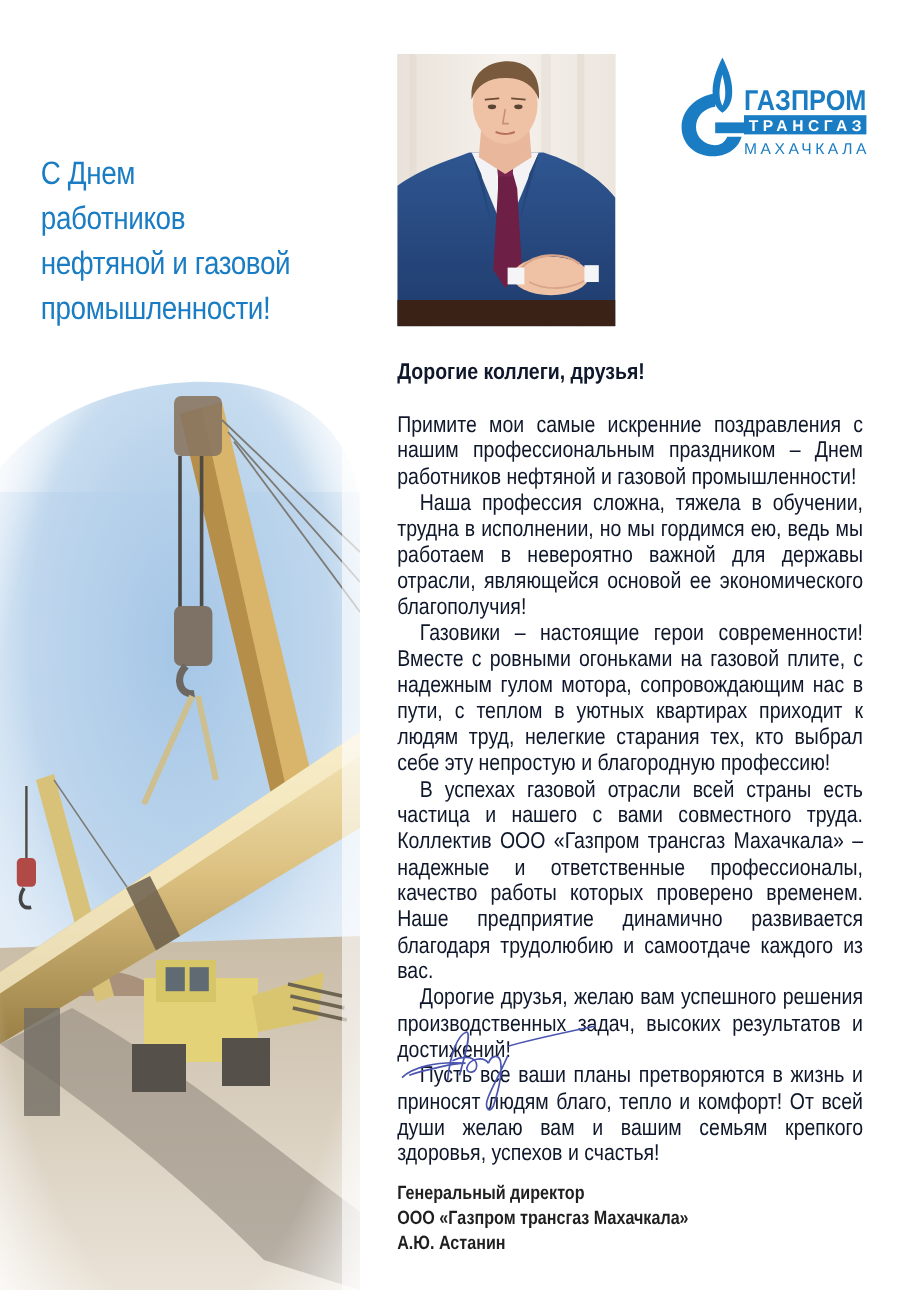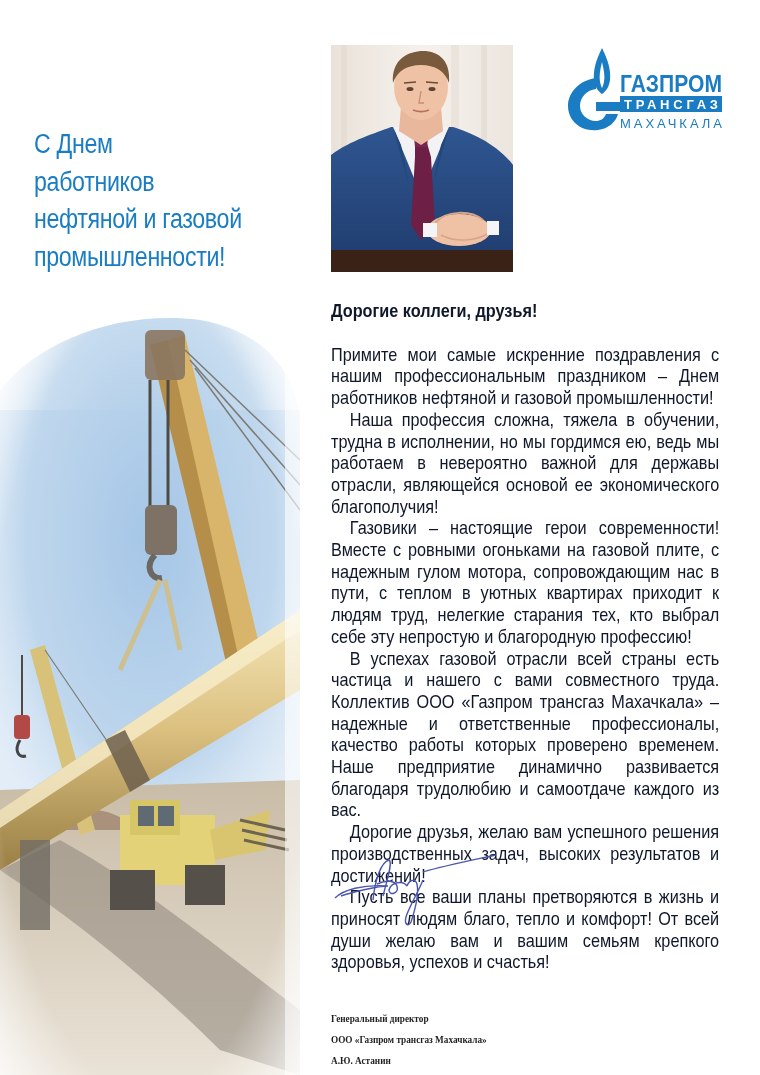--- a/index.html
+++ b/index.html
@@ -30,22 +30,22 @@
     }
     .letter .inner { transform: scaleX(0.855); transform-origin: left top; width: 454px; }
     .greeting { font-weight: bold; margin: 0 0 22px 0; }
     .para { margin: 0; text-align: justify; text-align-last: left; }
     .para.indent { text-indent: 22px; }
     .para.first { text-indent: 0; }
 
     .signature-img { position: absolute; left: 333px; top: 850px; width: 165px; height: 80px; }
 
     .sign-block {
-      position: absolute; left: 331px; top: 1008px; width: 320px;
-      font-family: Liberation Serif, serif; font-weight: bold; font-size: 11px;
+      position: absolute; left: 331px; top: 984px; width: 320px;
+      font-family: Liberation Sans, sans-serif; font-weight: bold; font-size: 16px;
       line-height: 21px; color: #1f1f1f;
     }
     .sign-block .inner { transform: scaleX(0.84); transform-origin: left top; width: 380px; }
     .sign-block div { white-space: nowrap; }
   </style>
 </head>
 <body>
 
 <div class="logo">
   <svg width="160" height="86" viewBox="0 0 160 86">

